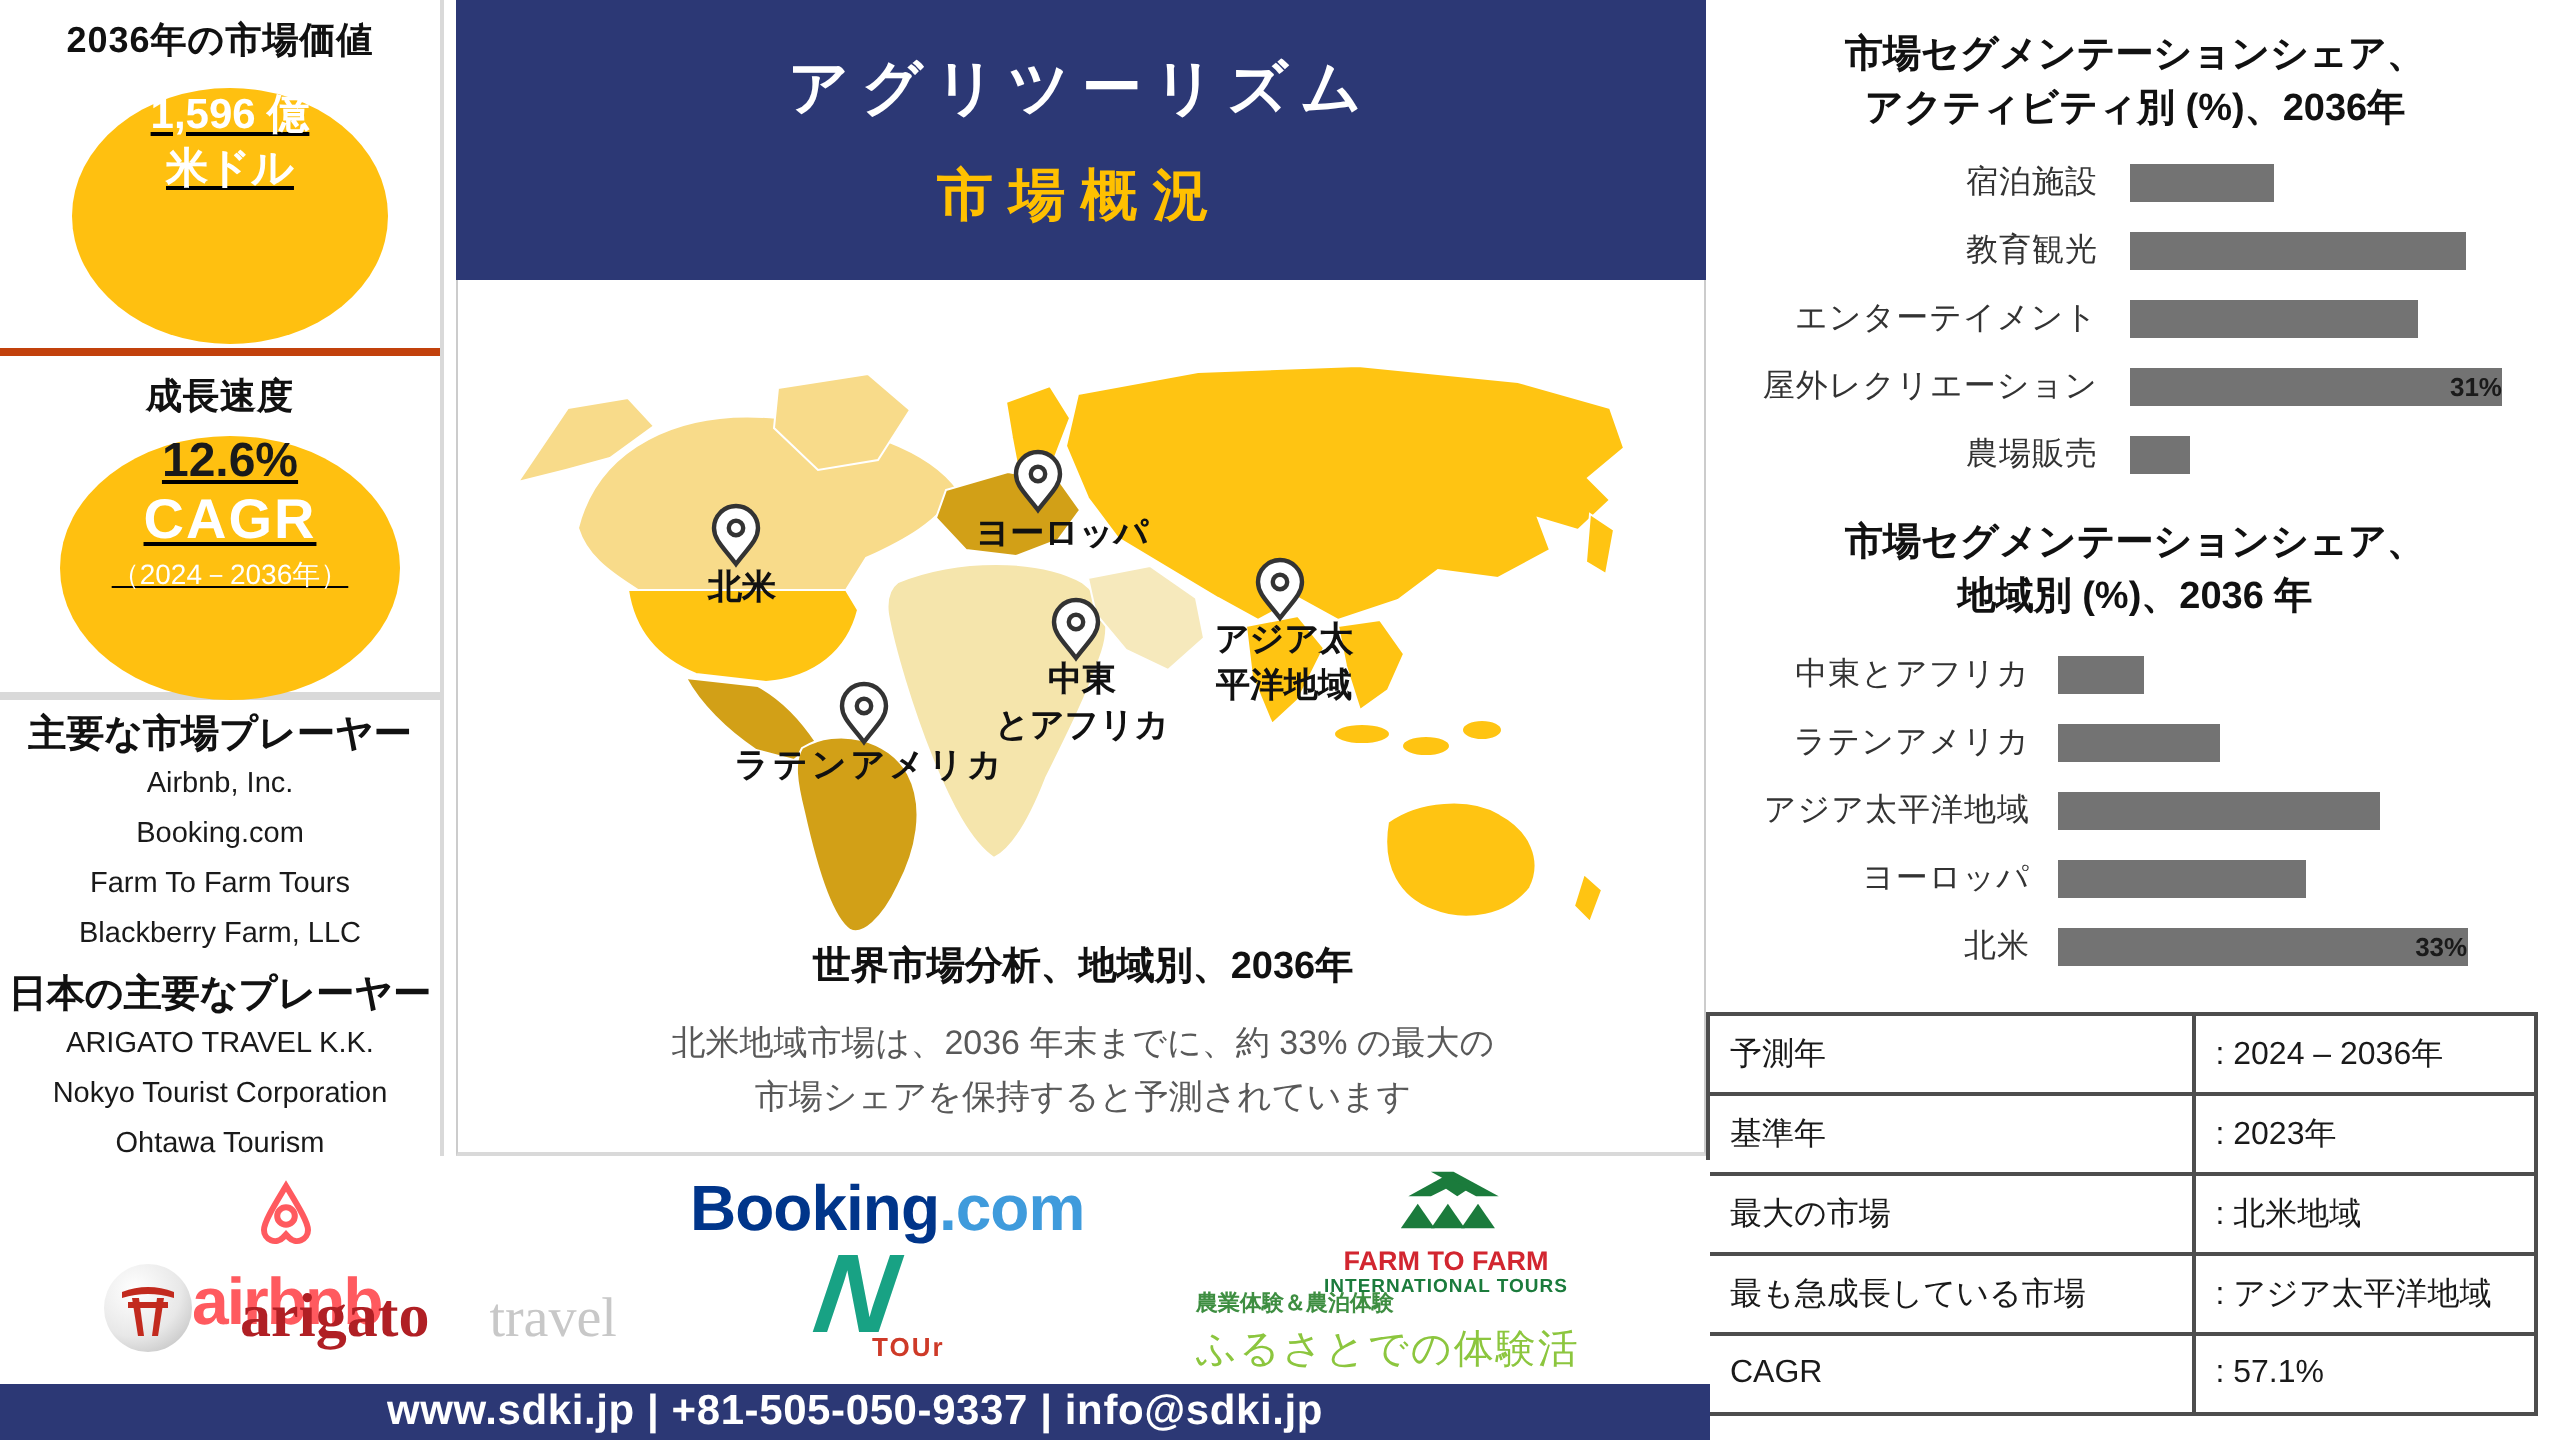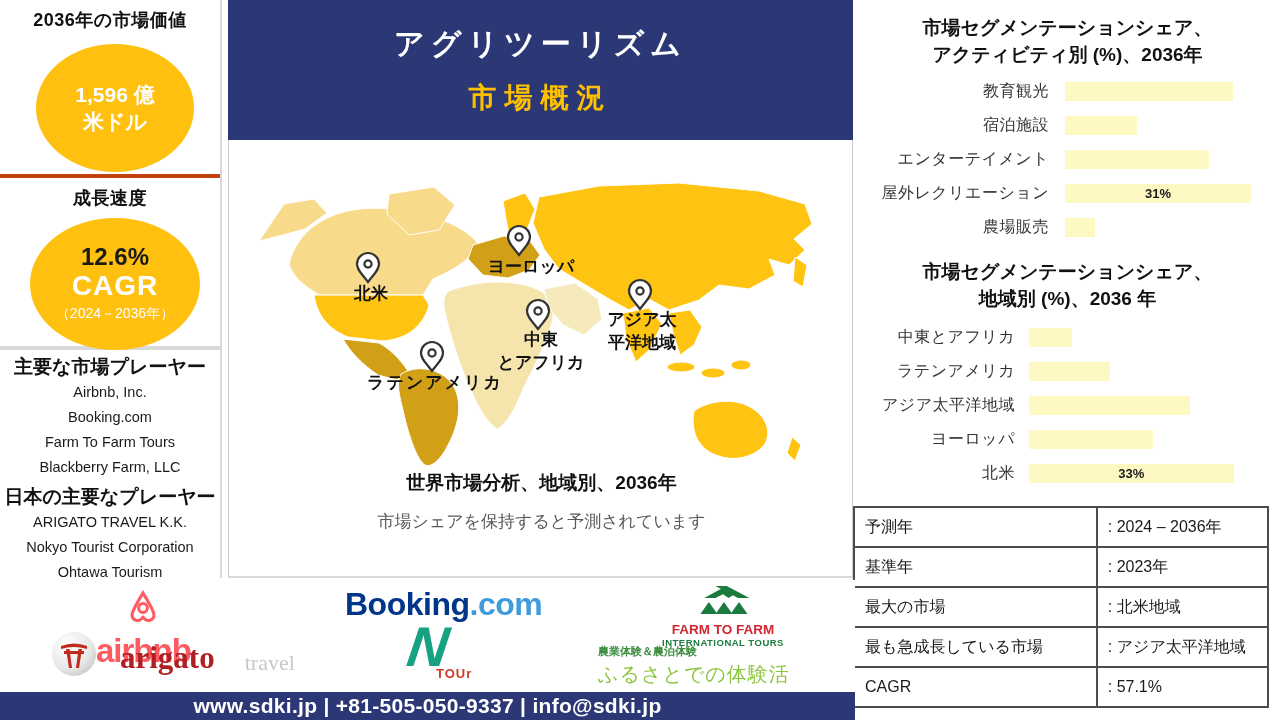--- a/index.html
+++ b/index.html
@@ -9,21 +9,21 @@
 
   
   .left-col { position:absolute; left:0; top:0; width:222px; height:578px; background:#fff;
               border-right:2px solid #d9d9d9; }
   .l-sec { position:relative; width:100%; }
   .l-sec1 { height:178px; border-bottom:4px solid #c2410c; }
   .l-sec2 { height:172px; border-bottom:4px solid #d9d9d9; }
   .l-sec3 { height:224px; }
   .l-head { text-align:center; font-weight:bold; color:#111; font-size:18px; padding-top:8px; letter-spacing:0.5px;}
   .ellipse { position:absolute; background:#FFC010; border-radius:50%;
-             display:flex; flex-direction:column; align-items:center; justify-content:center; }
+             display:flex; flex-direction:column; align-items:center; justify-content:flex-start;text-decoration:underline; }
   .el1 { left:36px; top:44px; width:158px; height:128px; }
   .el1 div { color:#fff; font-weight:bold; font-size:21px; line-height:27px; }
   .el2 { left:30px; top:40px; width:170px; height:132px; }
   .el2 .pct { color:#1a1a1a; font-weight:bold; font-size:24px; line-height:26px; }
   .el2 .cagr { color:#fff; font-weight:bold; font-size:28px; line-height:32px; letter-spacing:1px;}
   .el2 .period { color:#fff; font-size:14px; line-height:22px; }
   .plist { text-align:center; font-size:14.5px; color:#1a1a1a; line-height:25px; }
   .l-head2 { text-align:center; font-weight:bold; color:#111; font-size:19px; padding-top:4px; }
 
   
@@ -41,40 +41,40 @@
 
   
   .right-col { position:absolute; left:855px; top:0; width:425px; height:720px; background:#fff; }
   .chart-title { text-align:center; font-weight:bold; color:#111; font-size:19px; line-height:27px; }
   .c1 { position:absolute; left:0; top:14px; width:425px; }
   .c2 { position:absolute; left:0; top:258px; width:425px; }
   .bar-row { display:flex; align-items:center; height:34px; }
   .bar-label { font-size:16px; color:#333; text-align:right; letter-spacing:0.5px; }
   .c1 .bar-label { width:194px; margin-right:16px; }
   .c2 .bar-label { width:160px; margin-right:14px; }
-  .bar { height:19px; background:#fef9c3; display:flex; align-items:center; justify-content:center; }
+  .bar { height:19px; background:#737373; display:flex; align-items:center; justify-content:flex-end; }
   .bar span { font-size:13px; font-weight:bold; color:#1a1a1a; }
   .c1 .rows { margin-top:6px; }
   .c2 .rows { margin-top:8px; }
 
   table.facts { position:absolute; left:853px; top:506px; width:416px; border-collapse:collapse; }
   table.facts td { border:2px solid #4d4d4d; font-size:16px; color:#1a1a1a; height:40px; padding:2px 10px; background:#fff;}
   td.fk { width:244px; }
   td.fv { width:172px; }
 
   
   .bottom-strip { position:absolute; left:0; top:580px; width:855px; height:112px; background:#fff; }
   .airbnb { position:absolute; left:96px; top:8px; display:flex; align-items:center; gap:6px;flex-direction:column; }
   .airbnb .txt { color:#FF5A5F; font-size:33px; font-weight:bold; letter-spacing:-1px; }
   .arigato { position:absolute; left:52px; top:52px; display:flex; align-items:flex-end; gap:24px; }
   .arigato .circle { width:44px; height:44px; border-radius:50%;
       background:radial-gradient(circle at 35% 30%, #ffffff 0%, #e8e8e8 55%, #b5b5b5 100%); 
       display:flex; align-items:center; justify-content:center; }
   .arigato .red { font-family:"Liberation Serif","DejaVu Serif",serif; color:#B01F24; font-size:31px; font-weight:bold; }
-  .arigato .gray { font-family:"Liberation Serif","DejaVu Serif",serif; color:#c8c8c8; font-size:22px; margin-left:6px;}
+  .arigato .gray { font-family:"Liberation Serif","DejaVu Serif",serif; color:#c8c8c8; font-size:28px; margin-left:6px;}
   .booking { position:absolute; left:345px; top:6px; font-size:32px; font-weight:bold; letter-spacing:-0.5px;}
   .booking .bd { color:#00358A; } .booking .bl { color:#3F9BDC; }
   .ntour { position:absolute; left:400px; top:42px; width:80px; height:62px; }
   .ntour .n { position:absolute; left:8px; top:-6px; color:#18A284; font-size:56px; font-weight:bold;
               font-style:italic; transform:skewX(-8deg); line-height:62px;}
   .ntour .t { position:absolute; left:36px; top:44px; color:#CE3A28; font-size:13px; font-weight:bold; letter-spacing:1px;}
   .ftf { position:absolute; left:642px; top:4px; width:162px; text-align:center; }
   .ftf .r { color:#D22630; font-weight:bold; font-size:13.5px; margin-top:2px; }
   .ftf .g { color:#1B7B3C; font-weight:bold; font-size:9.5px; letter-spacing:0.5px; }
   .furusato { position:absolute; left:598px; top:64px; width:212px; }
@@ -208,41 +208,42 @@
       </div>
       <div class="map-label" style="left:368px; top:160px; width:90px;">
         <div>アジア太</div>
         <div>平洋地域</div>
       </div>
       <div class="map-label" style="left:138px; top:223px; width:136px; letter-spacing:2px;">ラテンアメリカ</div>
     </div>
     <div class="caption">
       <div class="ct">世界市場分析、地域別、2036年</div>
       <div class="cb">
+        <div>北米地域市場は、2036 年末までに、約 33% の最大の</div>
         <div>市場シェアを保持すると予測されています</div>
       </div>
     </div>
   </div>
 
   <div class="right-col">
     <div class="c1">
       <div class="chart-title">
         <div>市場セグメンテーションシェア、</div>
         <div>アクティビティ別 (%)、2036年</div>
       </div>
       <div class="rows">
         <div class="bar-row">
+          <div class="bar-label">宿泊施設</div>
+          <div class="bar" style="width: 72px;">
+              <span></span>
+            </div>
+        </div>
+        <div class="bar-row">
           <div class="bar-label">教育観光</div>
           <div class="bar" style="width: 168px;">
-              <span></span>
-            </div>
-        </div>
-        <div class="bar-row">
-          <div class="bar-label">宿泊施設</div>
-          <div class="bar" style="width: 72px;">
               <span></span>
             </div>
         </div>
         <div class="bar-row">
           <div class="bar-label">エンターテイメント</div>
           <div class="bar" style="width: 144px;">
               <span></span>
             </div>
         </div>
         <div class="bar-row">

